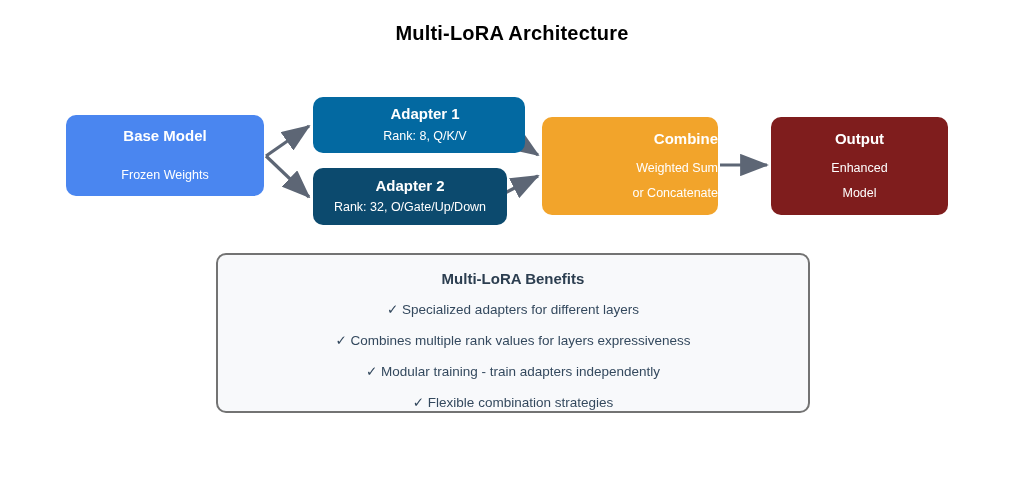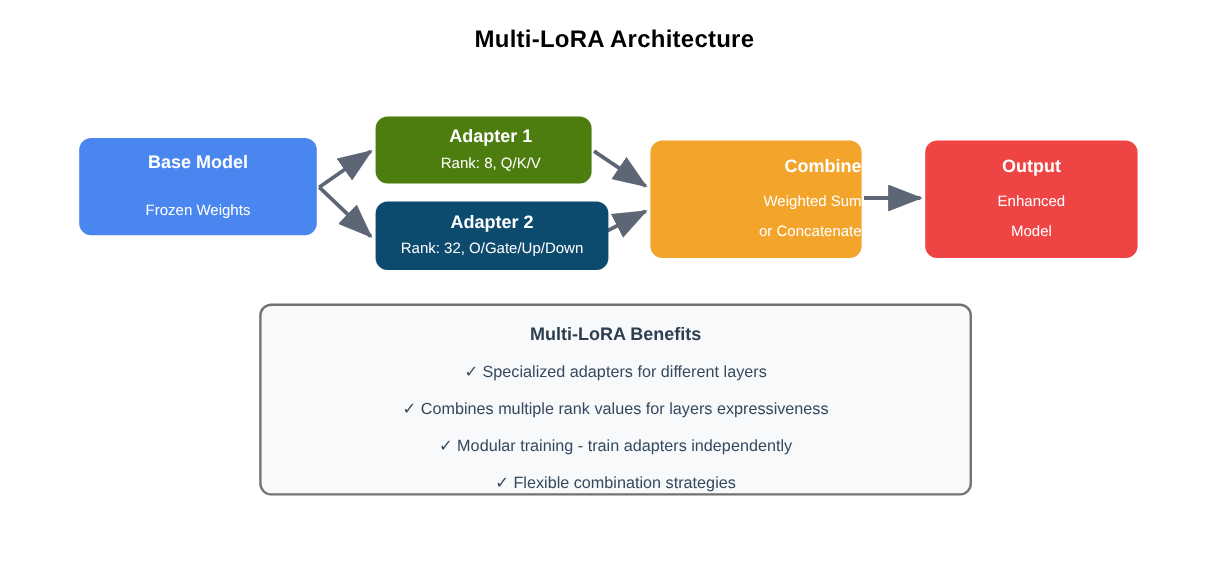--- a/index.html
+++ b/index.html
@@ -51,40 +51,40 @@
     font-size: 12.5px;
     font-weight: normal;
     line-height: 1.1;
   }
   #node-base {
     left: 66px; top: 115px; width: 198px; height: 81px;
     background: #4a86f0;
   }
   #node-base .node-title { margin-bottom: 25px; }
   #node-adapter1 {
-    left: 313px; top: 97px; width: 180px; height: 56px;
-    background: #4d7c0f;
+    left: 313px; top: 97px; width: 212px; height: 56px;
+    background: #0369a1;
     padding-left: 12px;
   }
   #node-adapter1 .node-title { margin-bottom: 7px; }
   #node-adapter2 {
     left: 313px; top: 168px; width: 194px; height: 57px;
     background: #0c4a6e;
   }
   #node-adapter2 .node-title { margin-bottom: 7px; }
   #node-combine {
     left: 542px; top: 117px; width: 176px; height: 98px;
     background: #f2a42b;
     align-items: flex-end;
   }
   #node-combine .node-title { margin-bottom: 14px; }
   #node-combine .node-sub + .node-sub { margin-top: 12px; }
   #node-output {
     left: 771px; top: 117px; width: 177px; height: 98px;
-    background: #ef4444;
+    background: #7f1d1d;
   }
   #node-output .node-title { margin-bottom: 14px; }
   #node-output .node-sub + .node-sub { margin-top: 12px; }
 
   #benefits {
     position: absolute;
     left: 216px; top: 253px; width: 594px; height: 160px;
     background: #f8f9fb;
     border: 2px solid #737373;
     border-radius: 10px;

